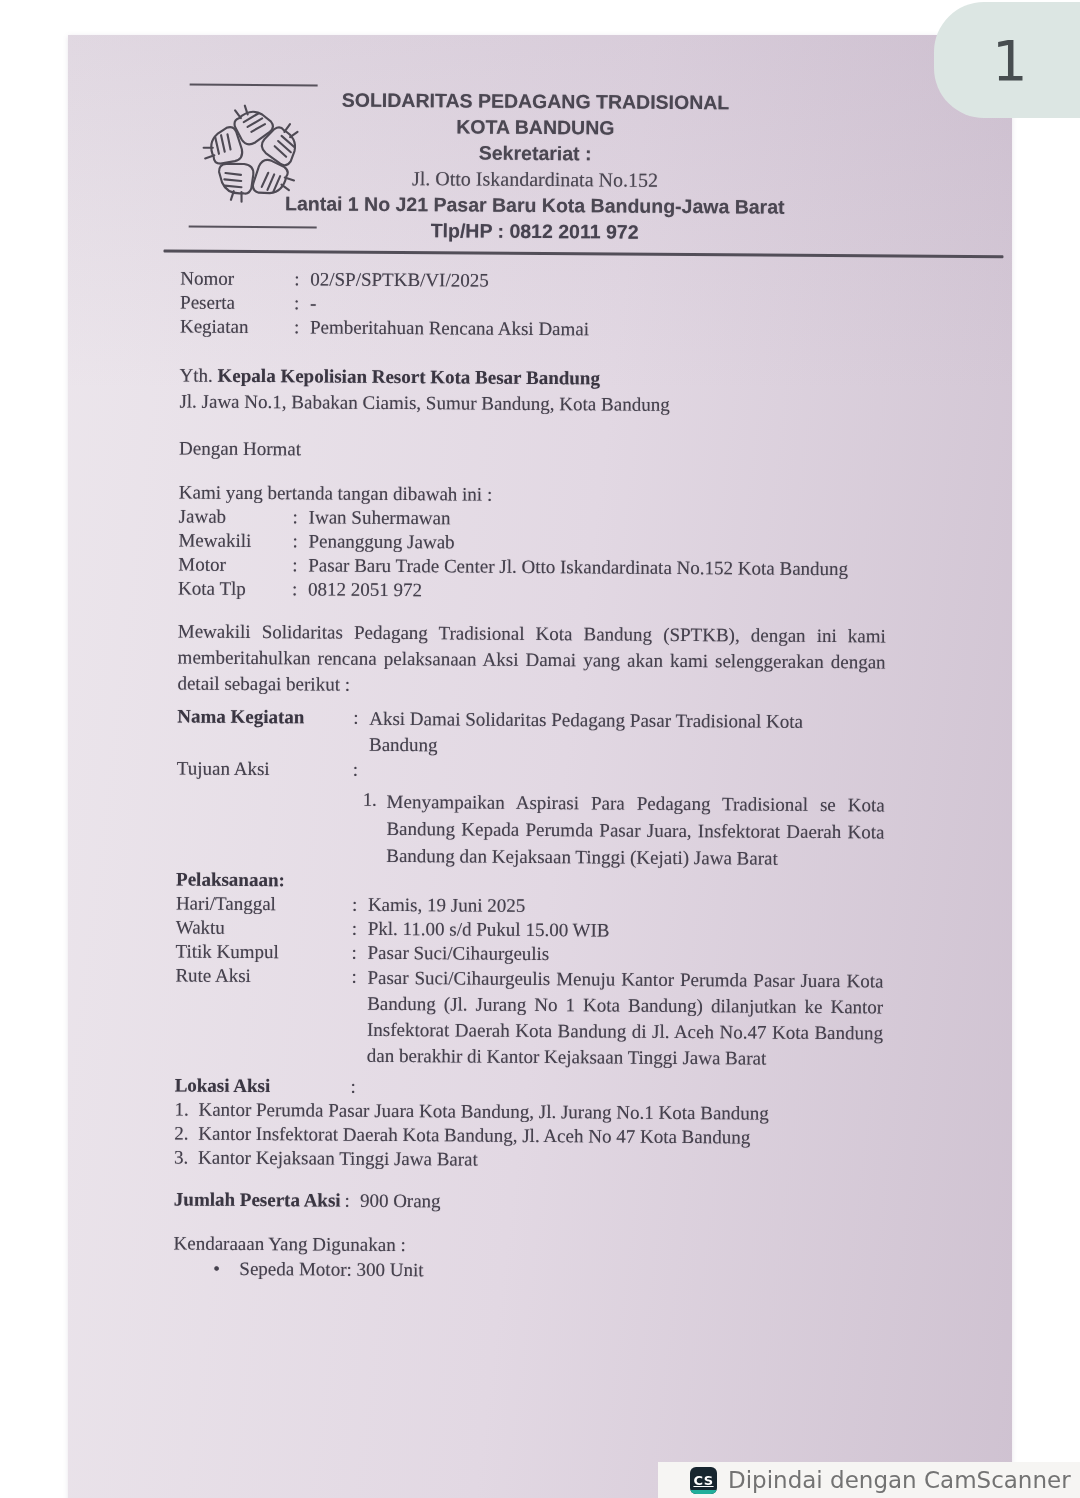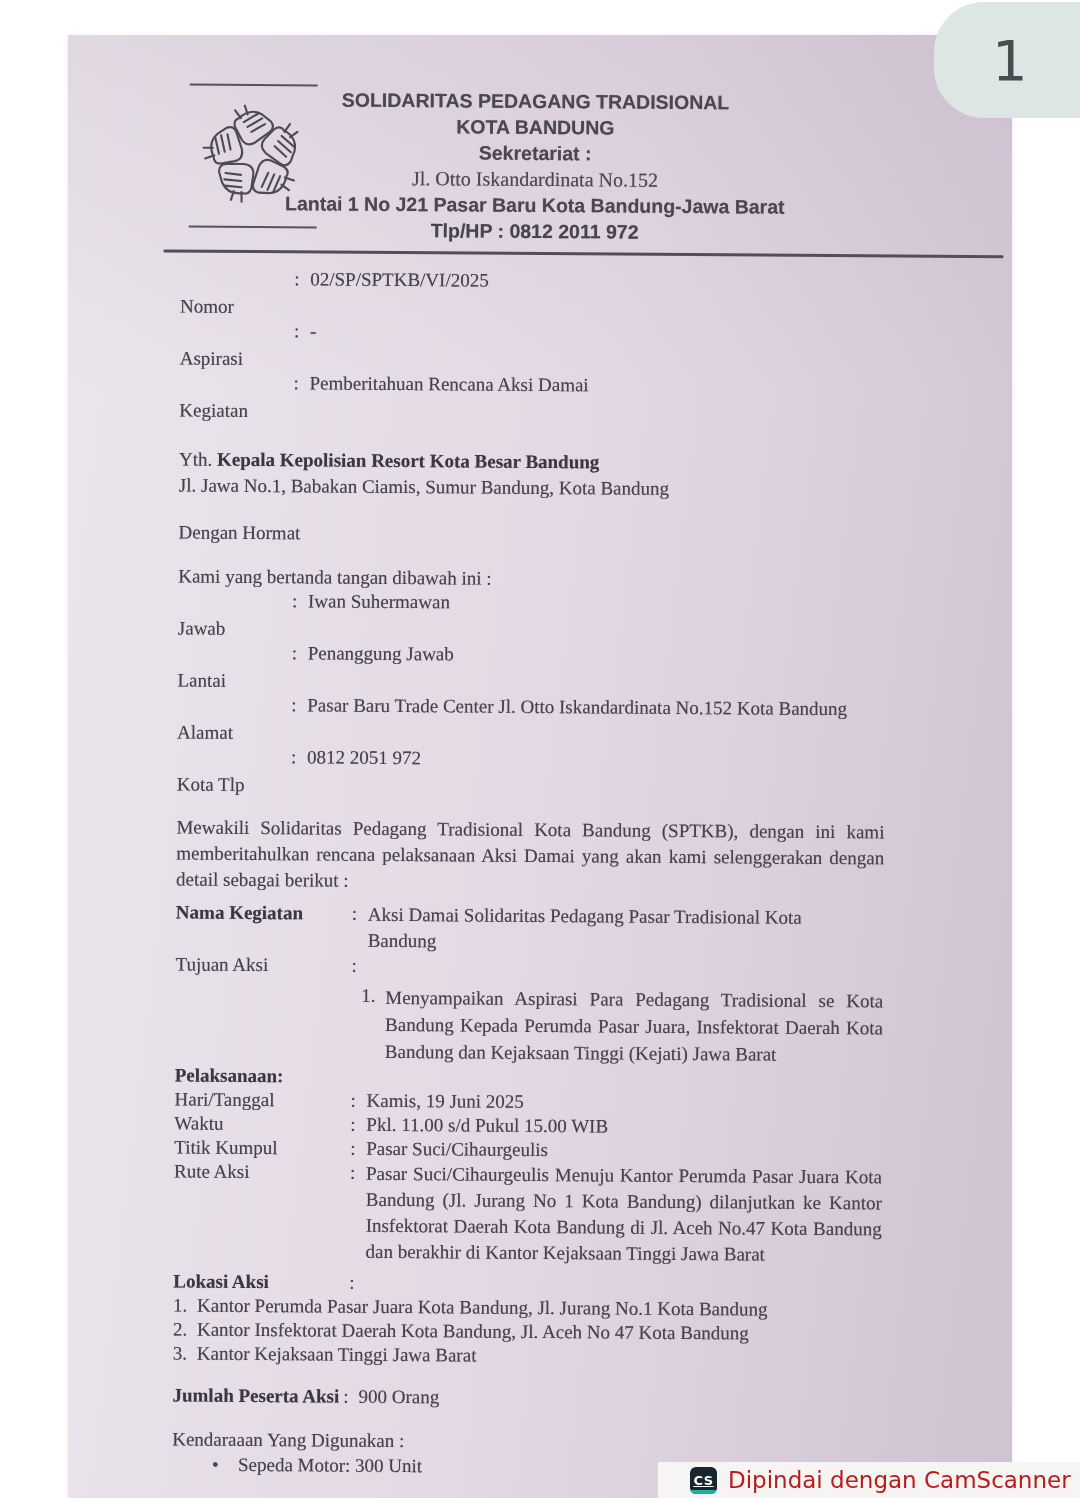--- a/index.html
+++ b/index.html
@@ -34,21 +34,21 @@
     padding:8px 0 4px 0;text-align:center;
   }
   .head-center{text-align:center;}
   .head-center div{line-height:26px;}
   .hl-sans{font-family:"Liberation Sans",sans-serif;font-weight:600;font-size:19.5px;color:#4b4752;}
   .hl-serif{font-family:"Liberation Serif",serif;font-size:20px;color:#4b4752;}
   .hl-bold{font-family:"Liberation Sans",sans-serif;font-weight:700;font-size:19.5px;color:#474350;}
   .rule{height:3px;background:#524e58;margin:8px 0 0 -17px;width:840px;border-radius:1px;}
   
   .kv{display:flex;}
-  .kv .k{flex:0 0 114px;margin-top:28px;}
+  .kv .k{flex:0 0 114px;}
   .kv .k2{flex:0 0 176px;}
   .kv .sep{flex:0 0 16px;}
   .kv .v{flex:1;}
   .meta{margin-top:14px;}
   .recipient{margin-top:24px;line-height:26px;}
   .salut{margin-top:22px;}
   .sig-intro{margin-top:20px;}
   .para{margin-top:18px;line-height:26px;text-align:justify;}
   .activity{margin-top:8px;}
   .activity .v{line-height:26px;max-width:475px;}
@@ -78,21 +78,21 @@
     position:absolute;left:658px;right:0;bottom:0;height:36px;
     background:#f6f5f3;display:flex;align-items:center;gap:11px;padding-left:32px;
     font-family:"DejaVu Sans",sans-serif;
   }
   .cs-icon{
     width:27px;height:27px;border-radius:6px;background:#17262f;position:relative;
     display:flex;align-items:center;justify-content:center;overflow:hidden;flex:0 0 27px;
   }
   .cs-icon span{color:#ffffff;font-size:13px;font-weight:700;letter-spacing:0.5px;position:relative;z-index:1;text-decoration:underline;}
   .cs-icon::after{content:"";position:absolute;left:0;right:0;bottom:0;height:4px;background:#21af9b;}
-  .scan-text{font-size:23px;color:#b91c1c;}
+  .scan-text{font-size:23px;color:#737373;}
 </style>
 </head>
 <body>
 
 <div class="paper">
   <div class="letter">
 
     <div class="lhead">
       <div class="logo-frame">
         <span>
@@ -126,21 +126,21 @@
 
     <div class="rule"></div>
 
     <div class="meta">
       <div class="kv">
         <span class="k">Nomor</span>
         <span class="sep">:</span>
         <span class="v">02/SP/SPTKB/VI/2025</span>
       </div>
       <div class="kv">
-        <span class="k">Aspirasi</span>
+        <span class="k">Peserta</span>
         <span class="sep">:</span>
         <span class="v">-</span>
       </div>
       <div class="kv">
         <span class="k">Kegiatan</span>
         <span class="sep">:</span>
         <span class="v">Pemberitahuan Rencana Aksi Damai</span>
       </div>
     </div>
 
@@ -155,26 +155,26 @@
     <div class="salut">Dengan Hormat</div>
 
     <div class="sig-intro">Kami yang bertanda tangan dibawah ini :</div>
     <div>
       <div class="kv">
         <span class="k">Jawab</span>
         <span class="sep">:</span>
         <span class="v">Iwan Suhermawan</span>
       </div>
       <div class="kv">
-        <span class="k">Lantai</span>
+        <span class="k">Mewakili</span>
         <span class="sep">:</span>
         <span class="v">Penanggung Jawab</span>
       </div>
       <div class="kv">
-        <span class="k">Alamat</span>
+        <span class="k">Motor</span>
         <span class="sep">:</span>
         <span class="v">Pasar Baru Trade Center Jl. Otto Iskandardinata No.152 Kota Bandung</span>
       </div>
       <div class="kv">
         <span class="k">Kota Tlp</span>
         <span class="sep">:</span>
         <span class="v">0812 2051 972</span>
       </div>
     </div>
 

